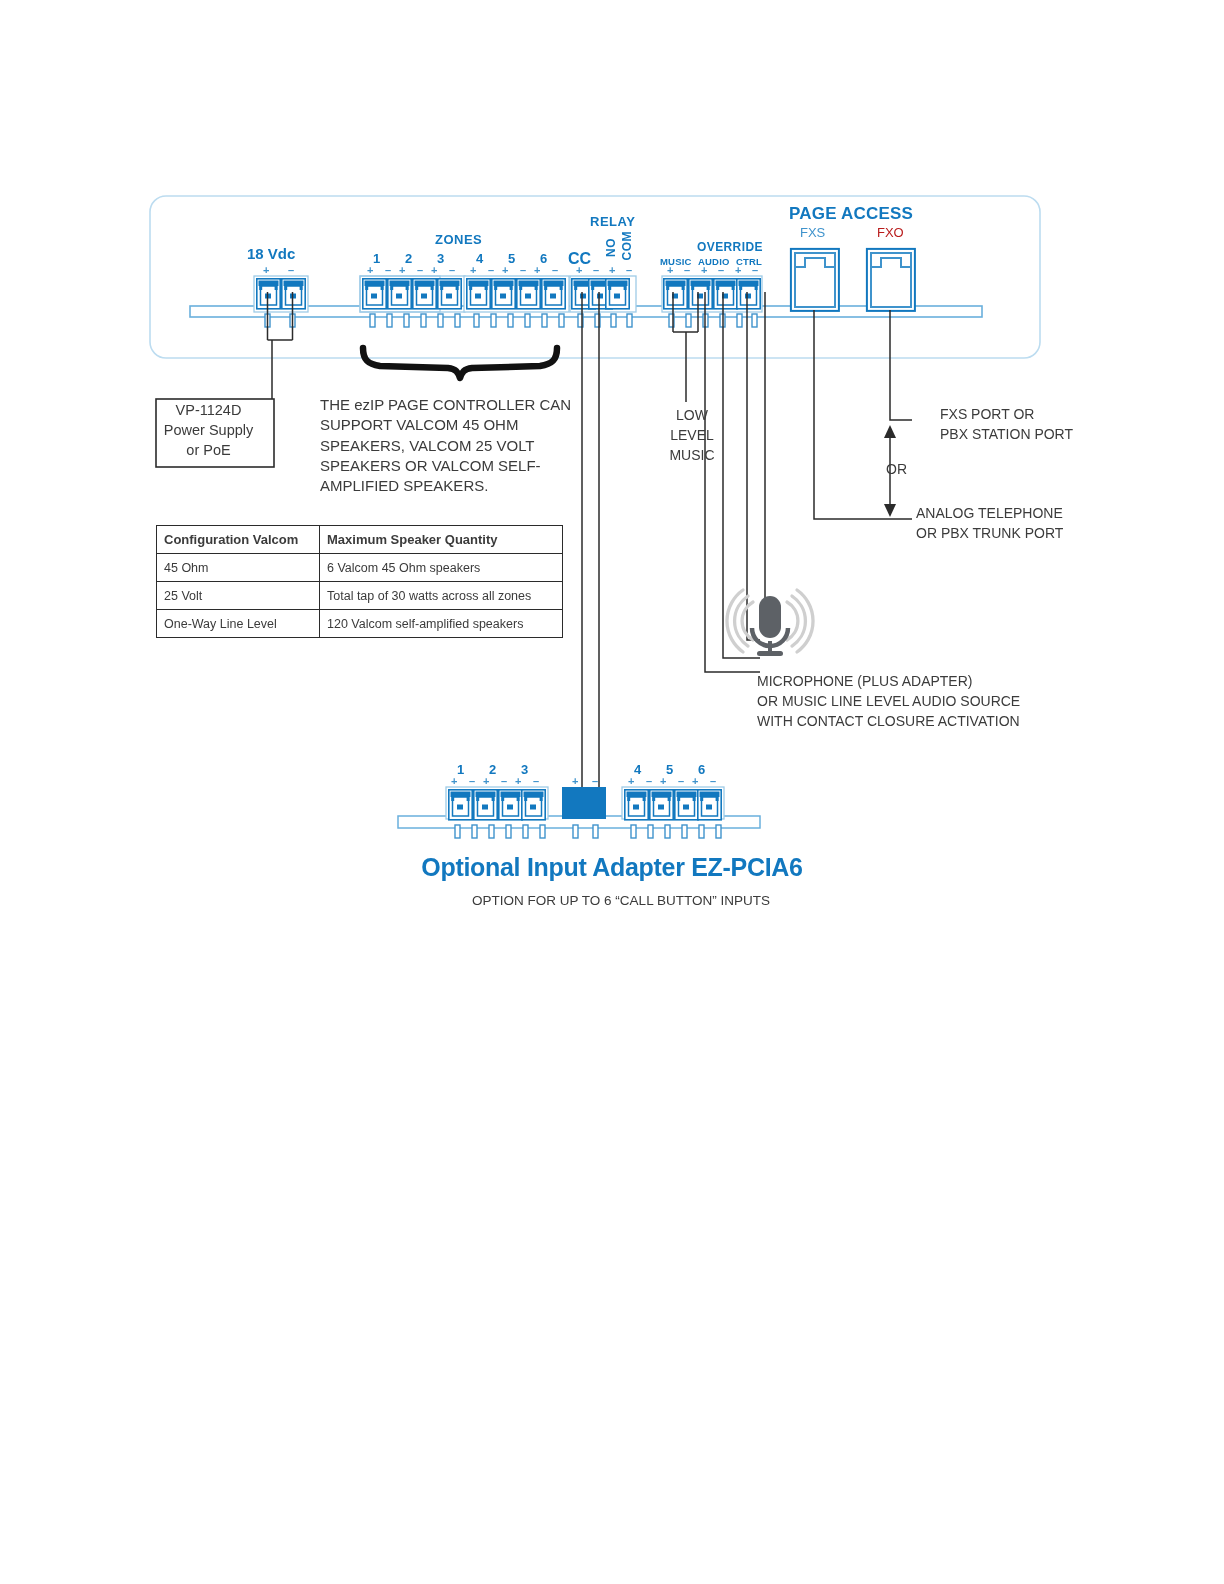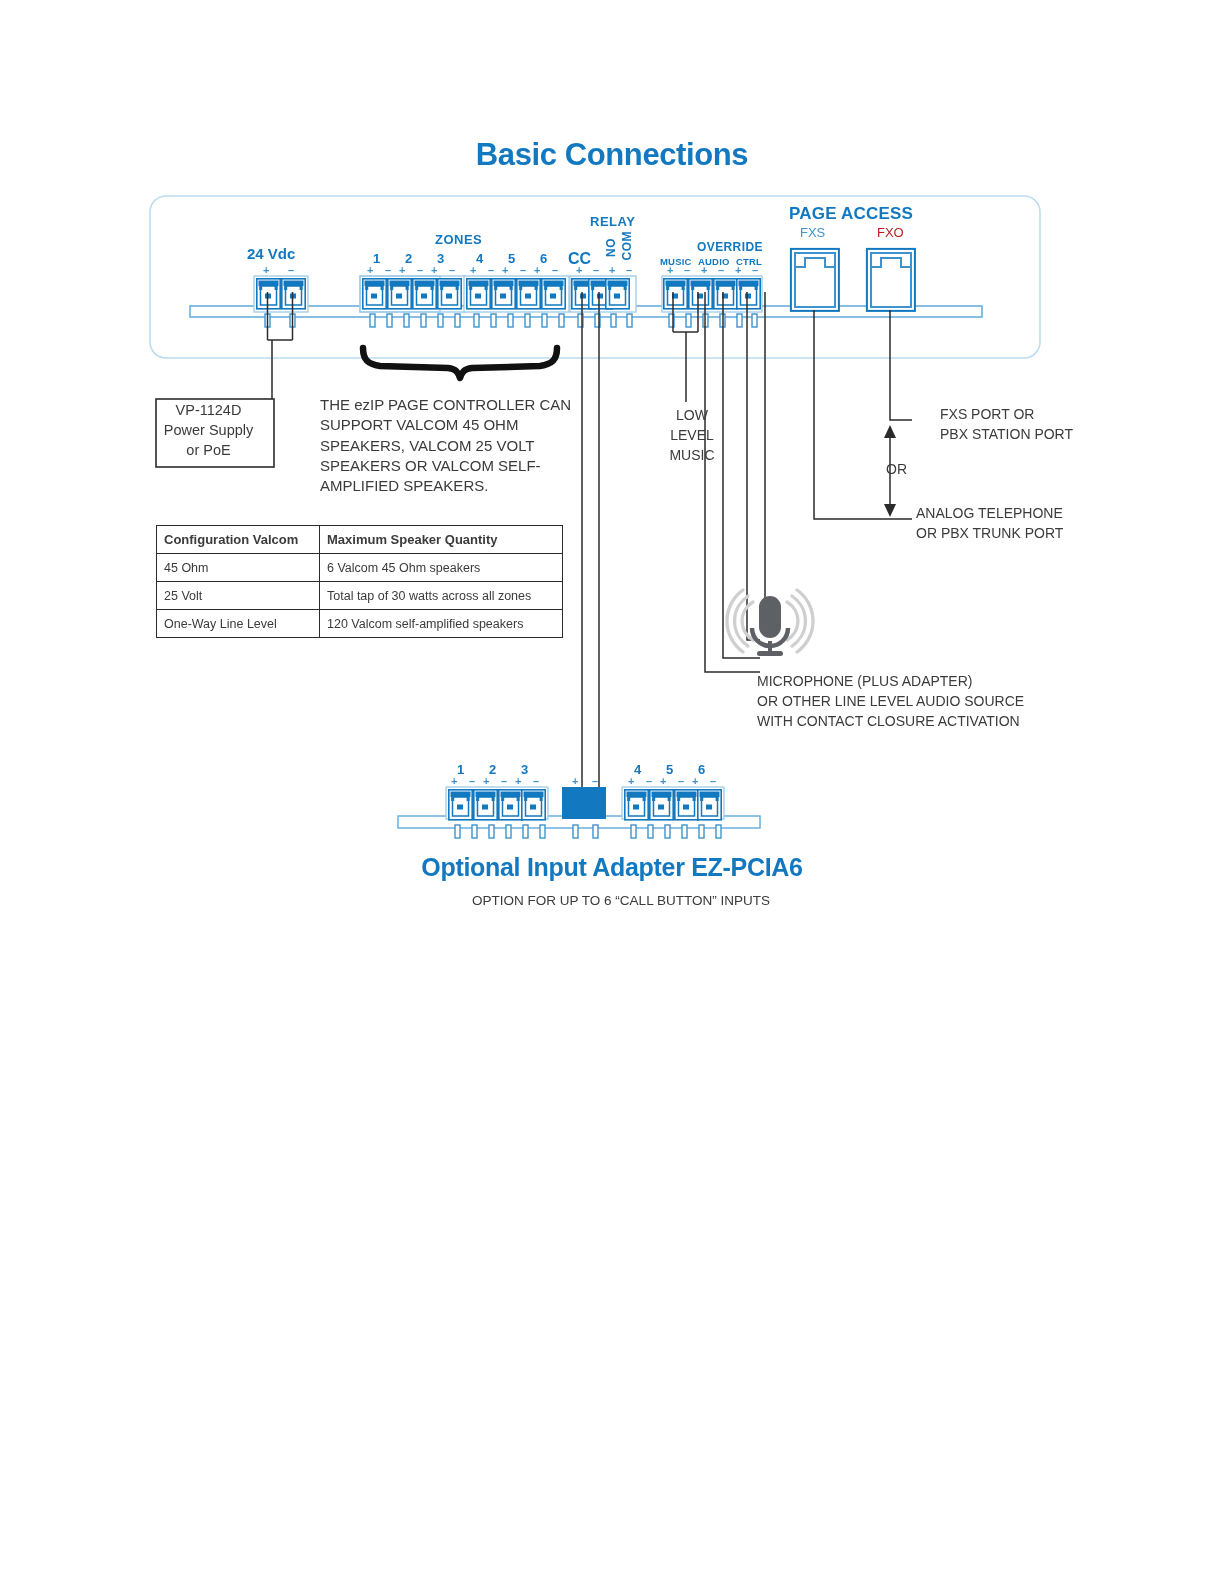--- a/index.html
+++ b/index.html
@@ -71,21 +71,20 @@
   #adapter-title{position:absolute;left:0;top:853px;width:1224px;text-align:center;
         font-size:25px;font-weight:bold;color:#1278bf;letter-spacing:-0.3px;}
   #adapter-sub{position:absolute;left:0;top:893px;width:1224px;text-align:center;
         font-size:13.5px;color:#3b3b3b;padding-left:9px;}
 </style>
 </head>
 <body>
 
 <div class="page">
 
-  <div id="title">Basic Connections</div>
 
   <svg id="art" viewBox="0 0 1224 1584">
     <defs>
 
       <g id="term">
         <rect x="0.8" y="0.8" width="23.4" height="30" fill="#ffffff" stroke="#1278bf" stroke-width="1.6"></rect>
 
         <rect x="2.5" y="2.5" width="20" height="5.5" fill="#1278bf"></rect>
 
         <rect x="4.5" y="8" width="16" height="19" fill="#ffffff" stroke="#1278bf" stroke-width="1.5"></rect>
@@ -257,21 +256,21 @@
     <use href="#pin" x="631" y="825"></use>
       <use href="#pin" x="648" y="825"></use>
     <use href="#pin" x="665" y="825"></use>
       <use href="#pin" x="682" y="825"></use>
     <use href="#pin" x="699" y="825"></use>
       <use href="#pin" x="716" y="825"></use>
 
     <rect x="156" y="399" width="118" height="68" fill="#ffffff" stroke="#2b2b2b" stroke-width="1.6"></rect>
   </svg>
 
-  <div class="lbl" id="lbl-24vdc">24 Vdc</div>
+  <div class="lbl" id="lbl-24vdc">18 Vdc</div>
   <div class="lbl" id="lbl-zones">ZONES</div>
   <div class="lbl" id="lbl-relay">RELAY</div>
   <div class="lbl" id="lbl-cc">CC</div>
   <div class="lbl" id="lbl-no">NO</div>
   <div class="lbl" id="lbl-com">COM</div>
   <div class="lbl" id="lbl-override">OVERRIDE</div>
   <div class="lbl" id="lbl-music">MUSIC</div>
   <div class="lbl" id="lbl-audio">AUDIO</div>
   <div class="lbl" id="lbl-ctrl">CTRL</div>
   <div class="lbl" id="lbl-pageaccess">PAGE ACCESS</div>
@@ -332,21 +331,21 @@
     <div>PBX STATION PORT</div>
   </div>
   <div id="ortxt">OR</div>
   <div id="analog">
     <div>ANALOG TELEPHONE</div>
     <div>OR PBX TRUNK PORT</div>
   </div>
 
   <div id="miccap">
     <div>MICROPHONE (PLUS ADAPTER)</div>
-    <div>OR OTHER LINE LEVEL AUDIO SOURCE</div>
+    <div>OR MUSIC LINE LEVEL AUDIO SOURCE</div>
     <div>WITH CONTACT CLOSURE ACTIVATION</div>
   </div>
 
   <table id="spec">
     <thead>
       <tr>
         <th class="c0">Configuration Valcom</th>
         <th class="c1">Maximum Speaker Quantity</th>
       </tr>
     </thead>

